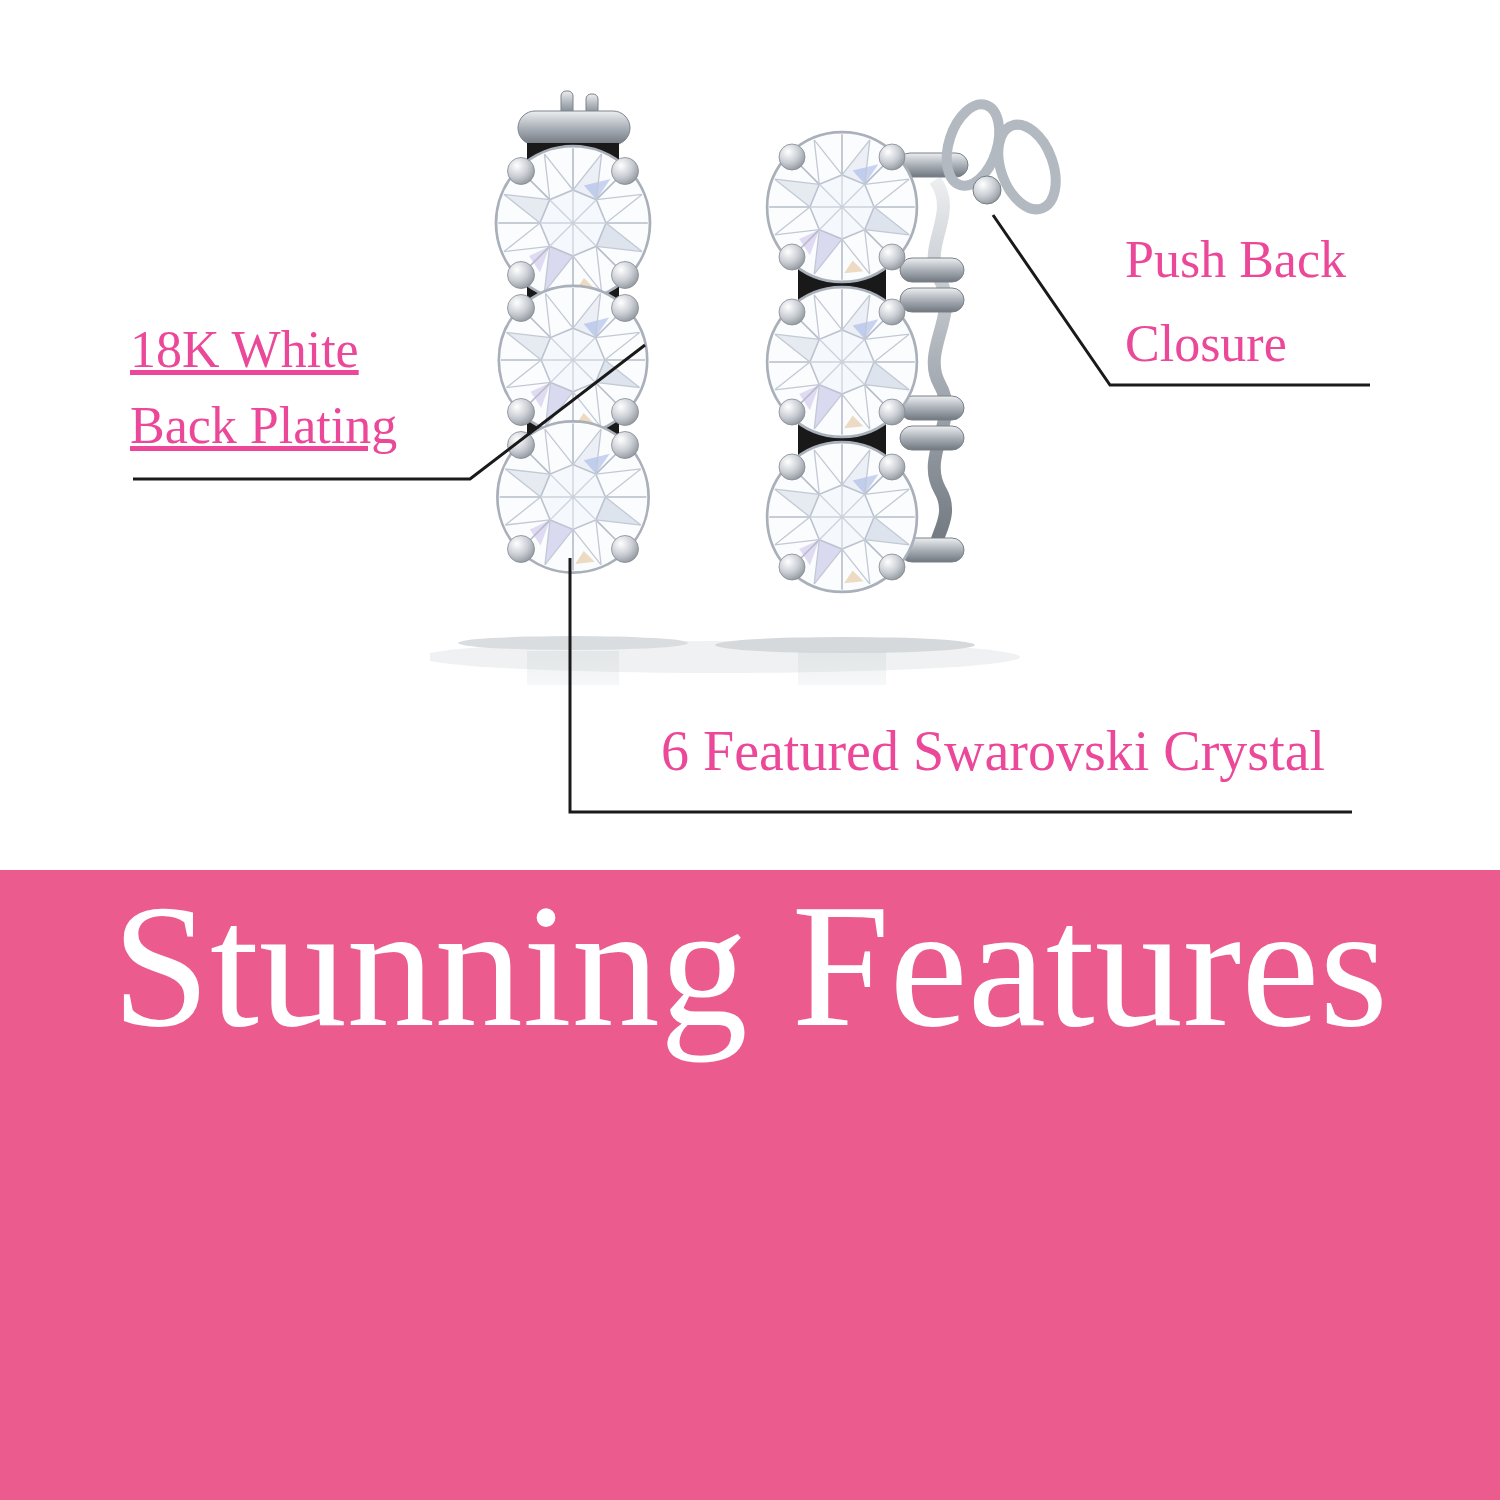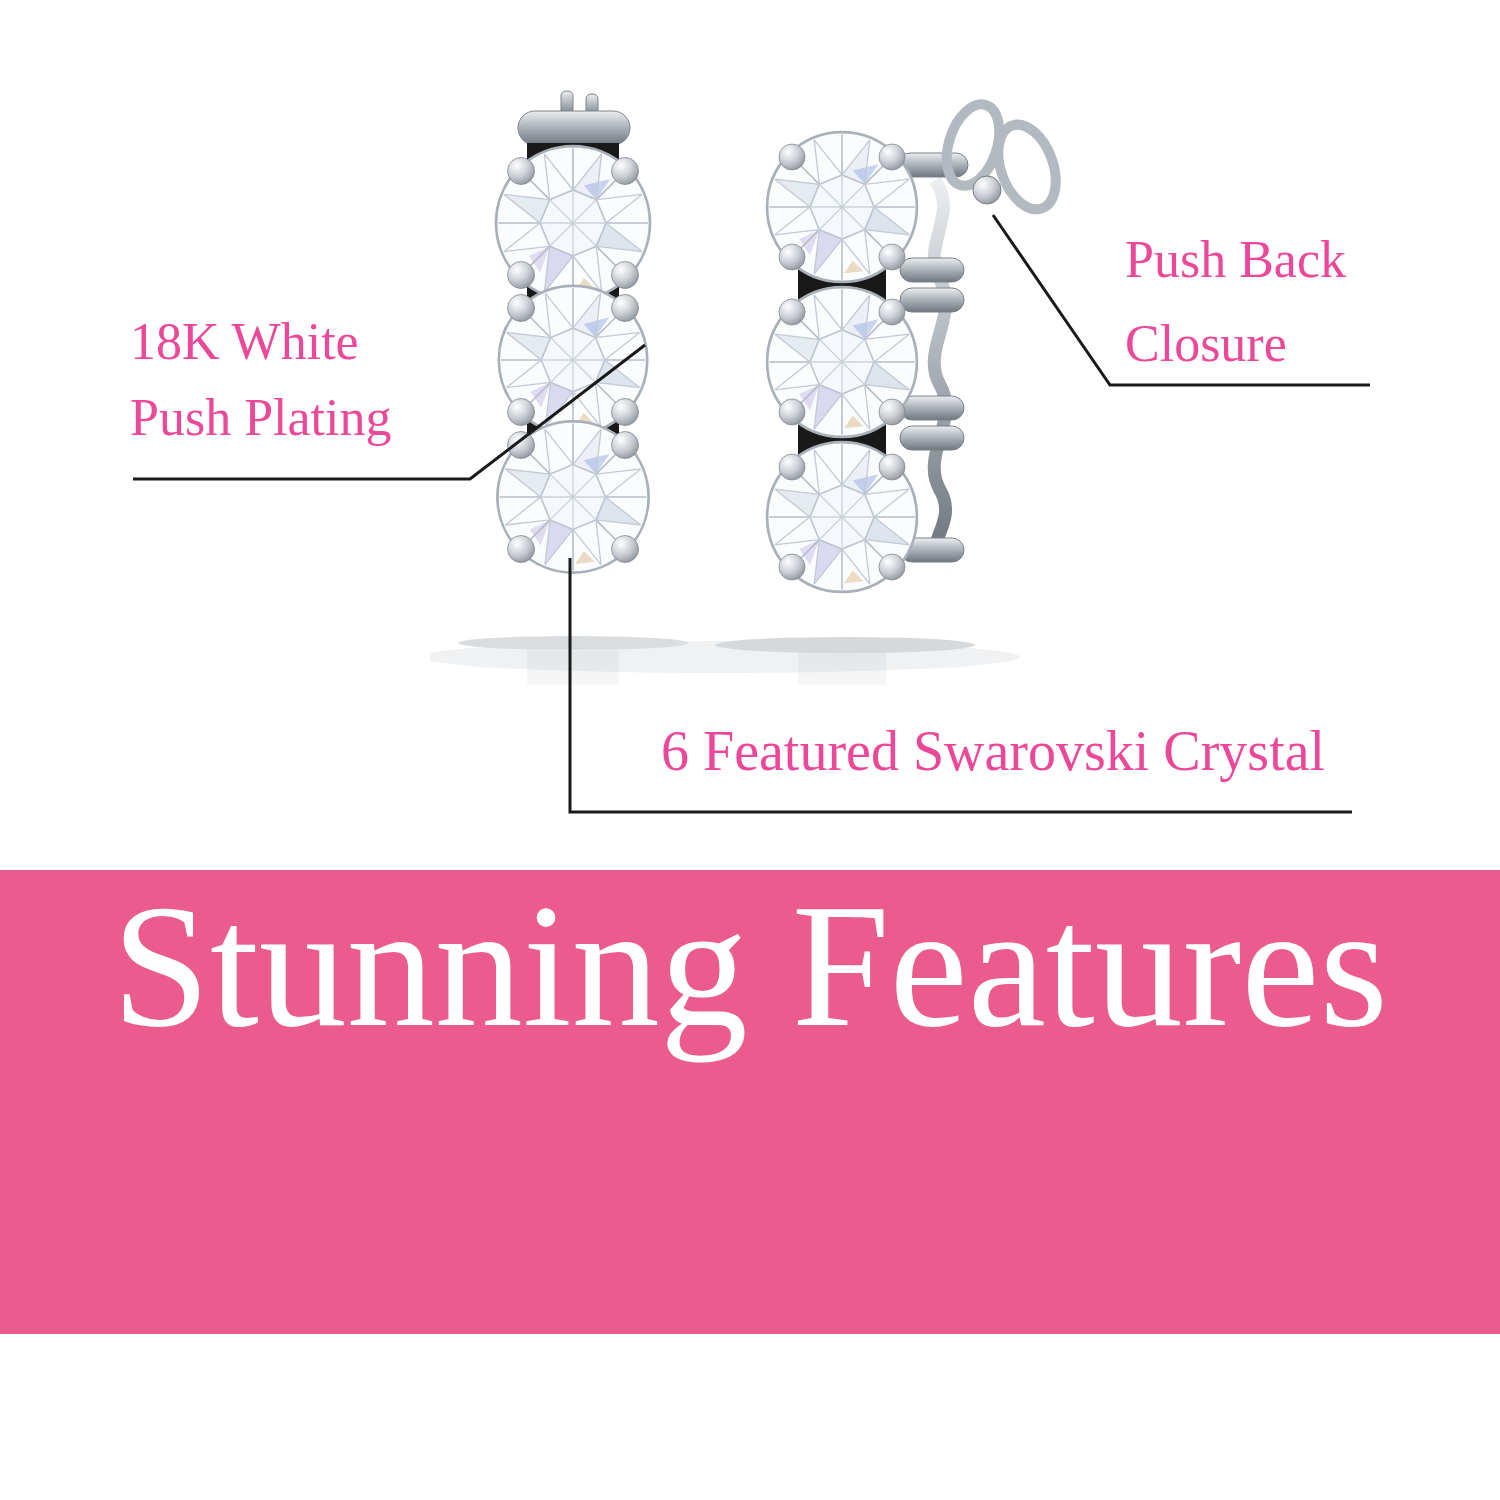--- a/index.html
+++ b/index.html
@@ -3,25 +3,25 @@
 <meta charset="utf-8">
 <style>
   html,body{margin:0;padding:0;background:#fff;}
   .canvas{position:relative;width:1500px;height:1500px;overflow:hidden;
           font-family:"Liberation Serif","DejaVu Serif",serif;background:#ffffff;}
   
   .hero{position:absolute;left:0;top:0;width:1500px;height:870px;background:#ffffff;}
   .earrings-svg{position:absolute;left:430px;top:85px;width:640px;height:600px;}
   .leader-svg{position:absolute;left:0;top:0;width:1500px;height:870px;pointer-events:none;}
   .ann{position:absolute;color:#ec4899;}
-  .ann-material{left:130px;top:304px;font-size:52px;line-height:76px;}
+  .ann-material{left:130px;top:312px;font-size:52px;line-height:76px;text-decoration:underline;}
   .ann-closure{left:1125px;top:218px;font-size:52px;line-height:84px;}
   .ann-crystal{left:661px;top:721px;font-size:56px;line-height:60px;white-space:nowrap;}
   
-  .features{position:absolute;left:0;top:870px;width:1500px;height:464px;background:#EB5B8D;}
+  .features{position:absolute;left:0;top:870px;width:1500px;height:630px;background:#EB5B8D;}
   .features-title{position:absolute;left:0;top:8px;width:1500px;text-align:center;
                   color:#ffffff;font-size:176px;line-height:1.0;font-weight:normal;margin:0;
                   white-space:nowrap;}
 </style>
 </head>
 <body>
 
 <div class="canvas">
 
   <section class="hero">
@@ -127,21 +127,21 @@
     </svg>
 
     <svg class="leader-svg" viewBox="0 0 1500 870">
       <polyline points="133,479 470,479 645,345" fill="none" stroke="#1a1a1a" stroke-width="3"></polyline>
       <polyline points="993,215 1110,385 1370,385" fill="none" stroke="#1a1a1a" stroke-width="3"></polyline>
       <polyline points="570,558 570,812 1352,812" fill="none" stroke="#1a1a1a" stroke-width="3"></polyline>
     </svg>
 
     <div class="ann ann-material">
       <div>18K White</div>
-      <div>Push Plating</div>
+      <div>Back Plating</div>
     </div>
     <div class="ann ann-closure">
       <div>Push Back</div>
       <div>Closure</div>
     </div>
     <div class="ann ann-crystal">6 Featured Swarovski Crystal</div>
   </section>
 
   <section class="features">
     <h1 class="features-title">Stunning Features</h1>

